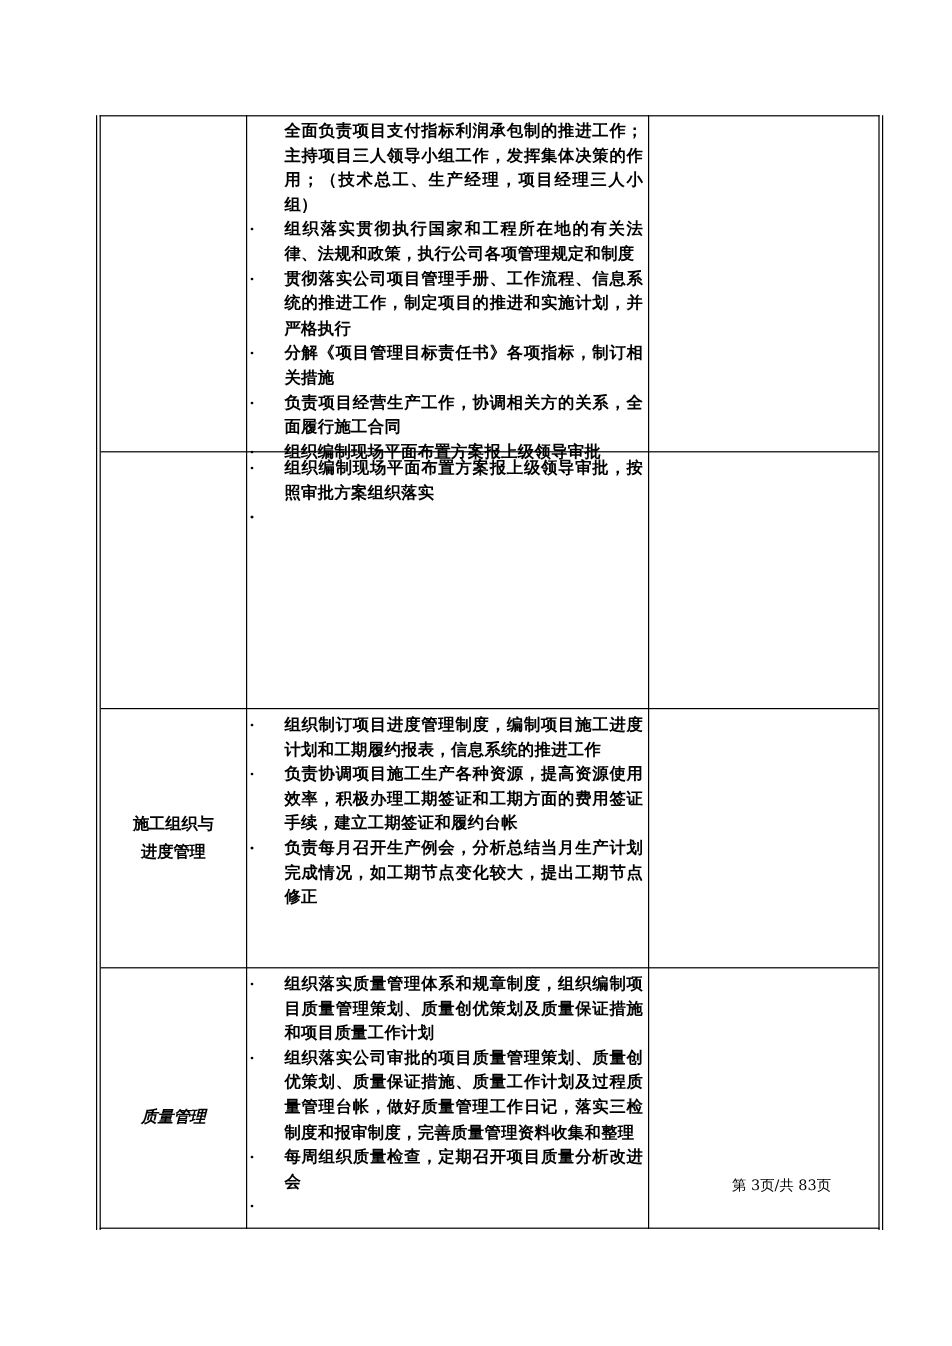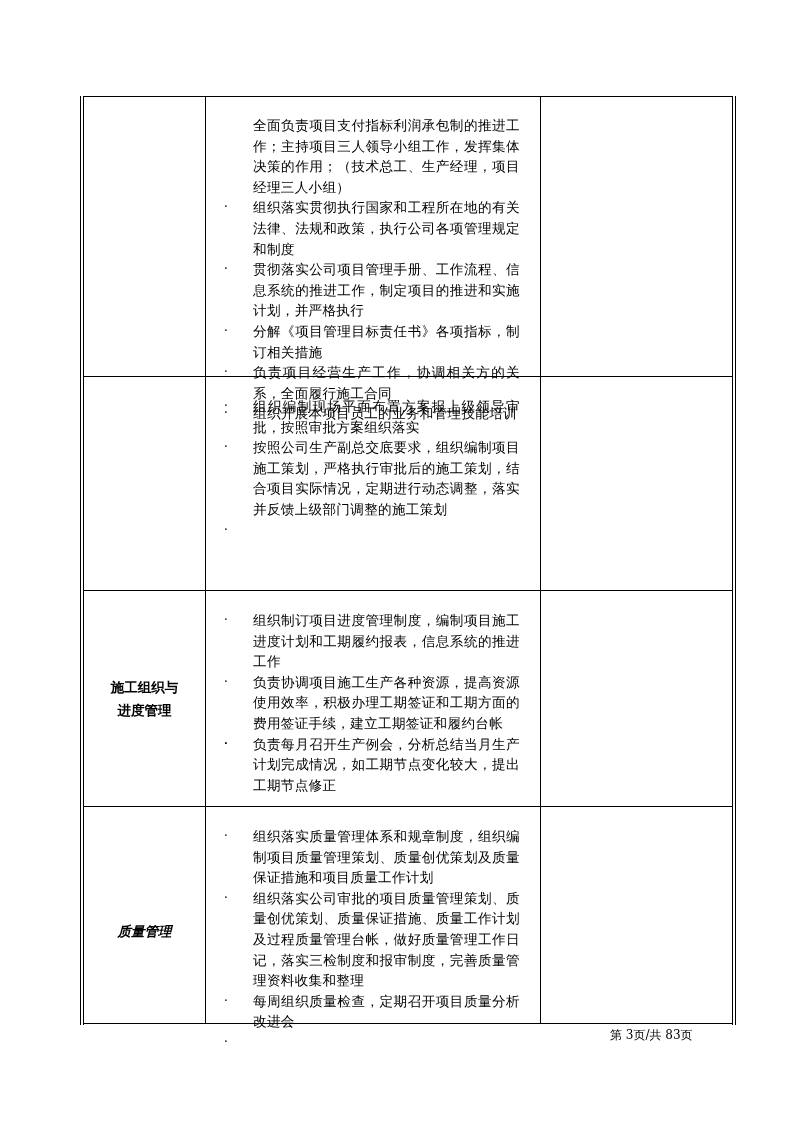--- a/index.html
+++ b/index.html
@@ -17,27 +17,27 @@
   .col-sep { position: absolute; width: 1px; background: #000; }
 
   .cat-cell {
     position: absolute; left: 0; width: 121px; display: flex; align-items: center; justify-content: center;
     text-align: center; font-weight: bold; font-size: 13.5px; line-height: 23px;
     font-family: "DejaVu Sans", "Liberation Sans", sans-serif;
   }
   .duty-cell { position: absolute; left: 122px; width: 334px; }
   .note-cell { position: absolute; left: 457px; width: 191px; }
 
-  .duty-list { list-style: none; margin: 16px; padding: 0; }
+  .duty-list { list-style: none; margin: 0; padding: 0; font-weight: bold; }
   .duty-item { position: relative; padding-left: 31px; padding-right: 4px;
                font-size: 13.6px; line-height: 20.6px; letter-spacing: 0.3px; text-align: justify; }
   .duty-item .bullet { position: absolute; left: 2px; top: 0; font-size: 12px; }
   .duty-item.cont { }
 
-  .footer { position: absolute; left: 610px; top: 1027px; font-size: 12px; }
+  .footer { position: absolute; left: 610px; top: 980px; font-size: 12px; }
 </style>
 </head>
 <body>
 
 <div class="frame-left"></div>
 <div class="frame-left2"></div>
 <div class="frame-right"></div>
 <div class="frame-right2"></div>
 <div class="frame-top"></div>
 <div class="frame-bottom"></div>
@@ -51,31 +51,31 @@
 
 <div class="row" style="top:97px; height:279px;">
   <div class="cat-cell" style="top:0; height:279px;"></div>
   <div class="duty-cell" style="top:2px;">
     <ul class="duty-list">
       <li class="duty-item cont"><span class="bullet"></span><span>全面负责项目支付指标利润承包制的推进工作；主持项目三人领导小组工作，发挥集体决策的作用；（技术总工、生产经理，项目经理三人小组）</span></li>
       <li class="duty-item"><span class="bullet">·</span><span>组织落实贯彻执行国家和工程所在地的有关法律、法规和政策，执行公司各项管理规定和制度</span></li>
       <li class="duty-item"><span class="bullet">·</span><span>贯彻落实公司项目管理手册、工作流程、信息系统的推进工作，制定项目的推进和实施计划，并严格执行</span></li>
       <li class="duty-item"><span class="bullet">·</span><span>分解《项目管理目标责任书》各项指标，制订相关措施</span></li>
       <li class="duty-item"><span class="bullet">·</span><span>负责项目经营生产工作，协调相关方的关系，全面履行施工合同</span></li>
-      <li class="duty-item"><span class="bullet">·</span><span>组织开展本项目员工的业务和管理技能培训</span></li>
+      <li class="duty-item"><span class="bullet">·</span><span>组织编制现场平面布置方案报上级领导审批</span></li>
     </ul>
   </div>
   <div class="note-cell" style="top:0; height:279px;"></div>
 </div>
 
 <div class="row" style="top:377px; height:213px;">
   <div class="duty-cell" style="top:3px;">
     <ul class="duty-list">
       <li class="duty-item"><span class="bullet">·</span><span>组织编制现场平面布置方案报上级领导审批，按照审批方案组织落实</span></li>
-      <li class="duty-item"><span class="bullet">·</span><span>按照公司生产副总交底要求，组织编制项目施工策划，严格执行审批后的施工策划，结合项目实际情况，定期进行动态调整，落实并反馈上级部门调整的施工策划</span></li>
+      <li class="duty-item"><span class="bullet">·</span></li>
       <li class="duty-item"><span class="bullet">·</span></li>
     </ul>
   </div>
   <div class="note-cell" style="top:0; height:213px;"></div>
 </div>
 
 <div class="row" style="top:591px; height:215px;">
   <div class="cat-cell" style="top:0; height:215px;">
     <div>
       <div>施工组织与</div>

